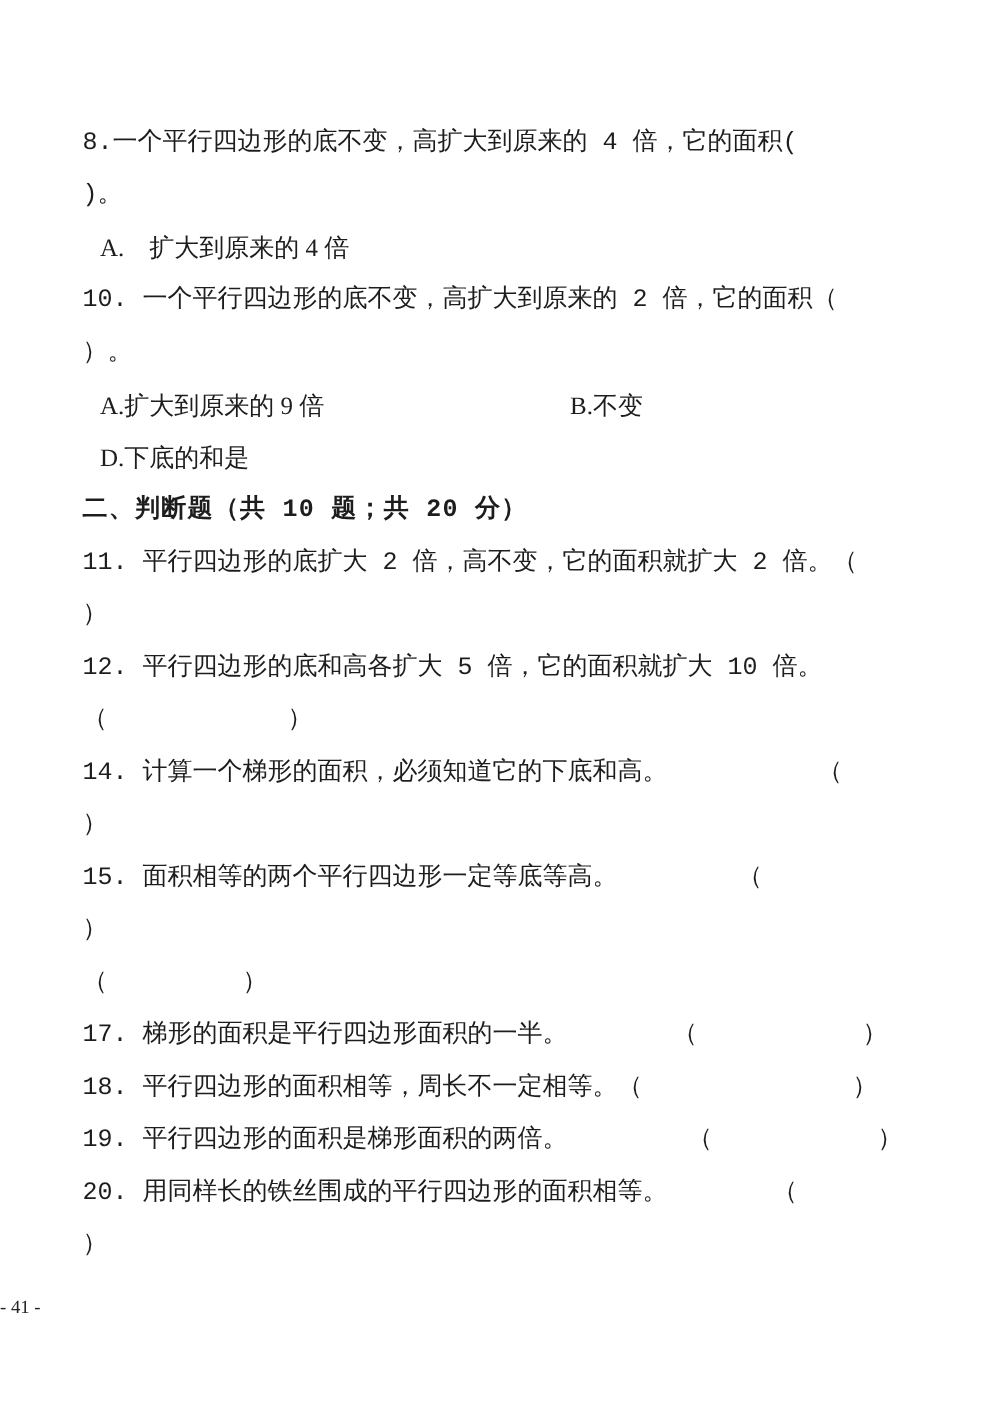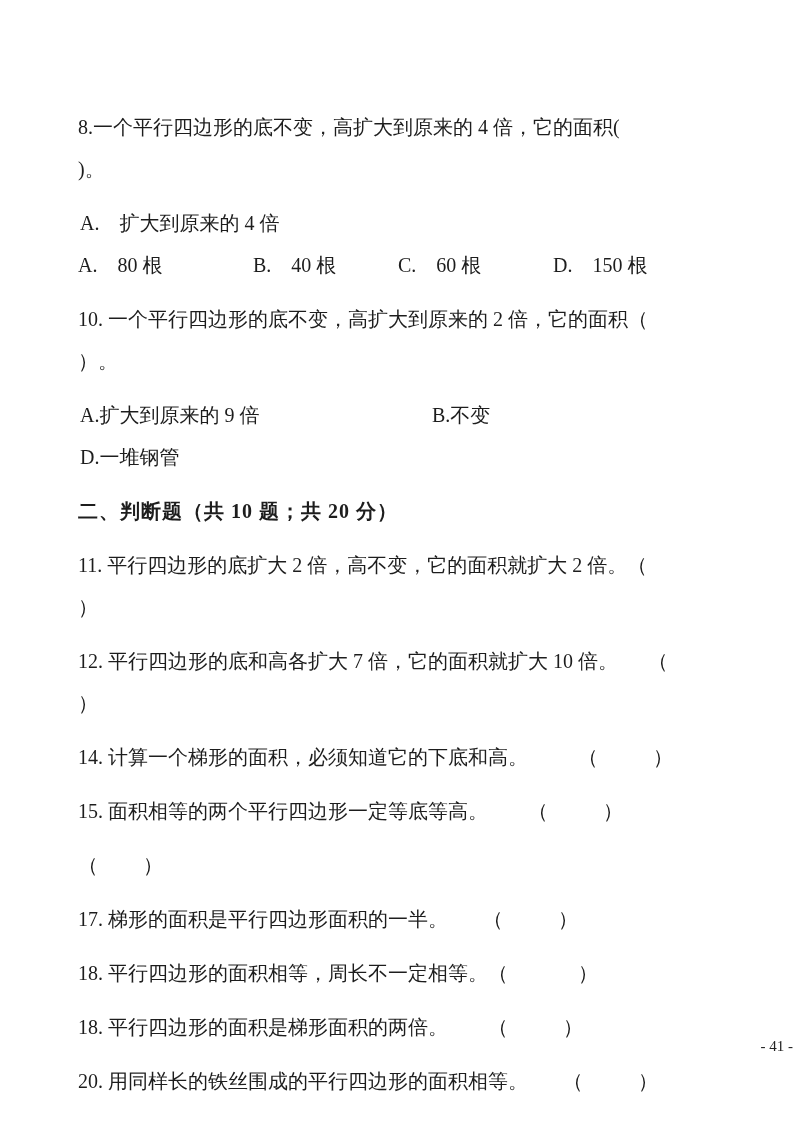--- a/index.html
+++ b/index.html
@@ -10,33 +10,35 @@
     color: #1d1d1d;
     font-family: "Liberation Serif", "DejaVu Serif", serif;
     font-size: 20px;
     position: relative;
     overflow: hidden;
   }
   .content {
     padding: 94px 64px 0 66px;
   }
   p.line {
-    margin: 12px;
+    margin: 0;
     line-height: 42px;
     white-space: pre-wrap;
+    font-family: Liberation Mono, monospace;
   }
   p.section-header {
     font-weight: bold;
     letter-spacing: 1px;
   }
   .opt-row2 {
     display: flex;
     line-height: 42px;
     padding-left: 14px;
     white-space: pre-wrap;
+    gap: 24px;
   }
   .opt-row2 > span.col-a { width: 352px; flex: 0 0 352px; }
   .opt-row4 {
     display: flex;
     line-height: 42px;
     padding-left: 12px;
     white-space: pre-wrap;
   }
   .opt-row4 > span.o1 { width: 175px; flex: 0 0 175px; }
   .opt-row4 > span.o2 { width: 145px; flex: 0 0 145px; }
@@ -53,64 +55,58 @@
   .frac .num {
     border-bottom: 1.2px solid #1d1d1d;
     padding: 0 3px 0px 3px;
   }
   .frac .den { padding-top: 1px; }
   .page-footer {
     position: absolute;
     top: 1038px;
     left: 0;
     width: 100%;
-    text-align: right;
+    text-align: left;
     font-size: 15px;
     color: #222;
   }
 </style>
 </head>
 <body>
 
 <div class="content">
 
   <div>
     <p class="line">8.一个平行四边形的底不变，高扩大到原来的 4 倍，它的面积(                )。</p>
     <div class="opt-row2">
       <span class="col-a">A.    扩大到原来的 4 倍</span>
     </div>
   </div>
 
   <div>
-    <div class="opt-row4">
-      <span class="o1">A.    80 根</span>
-      <span class="o2">B.    40 根</span>
-      <span class="o3">C.    60 根</span>
-      <span>D.    150 根</span>
-    </div>
   </div>
 
   <div>
     <p class="line">10. 一个平行四边形的底不变，高扩大到原来的 2 倍，它的面积（                    ）。</p>
     <div class="opt-row2">
       <span class="col-a">A.扩大到原来的 9 倍</span>
       <span>B.不变</span>
     </div>
     <div class="opt-row2">
-      <span>D.一堆钢管</span>
+      <span>D.下底的和是</span>
     </div>
   </div>
 
   <p class="line section-header">二、判断题（共 10 题；共 20 分）</p>
 
   <p class="line">11. 平行四边形的底扩大 2 倍，高不变，它的面积就扩大 2 倍。（            ）</p>
-  <p class="line">12. 平行四边形的底和高各扩大 7 倍，它的面积就扩大 10 倍。      （            ）</p>
+  <p class="line">12. 平行四边形的底和高各扩大 5 倍，它的面积就扩大 10 倍。      （            ）</p>
   <p class="line">14. 计算一个梯形的面积，必须知道它的下底和高。          （           ）</p>
   <p class="line">15. 面积相等的两个平行四边形一定等底等高。        （           ）</p>
   <p class="line">（         ）</p>
   <p class="line">17. 梯形的面积是平行四边形面积的一半。       （           ）</p>
   <p class="line">18. 平行四边形的面积相等，周长不一定相等。（              ）</p>
-  <p class="line">18. 平行四边形的面积是梯形面积的两倍。        （           ）</p>
+  <p class="line">19. 平行四边形的面积是梯形面积的两倍。        （           ）</p>
   <p class="line">20. 用同样长的铁丝围成的平行四边形的面积相等。       （           ）</p>
 
 </div>
 
 <div class="page-footer">- 41 -</div>
 
 </body></html>

